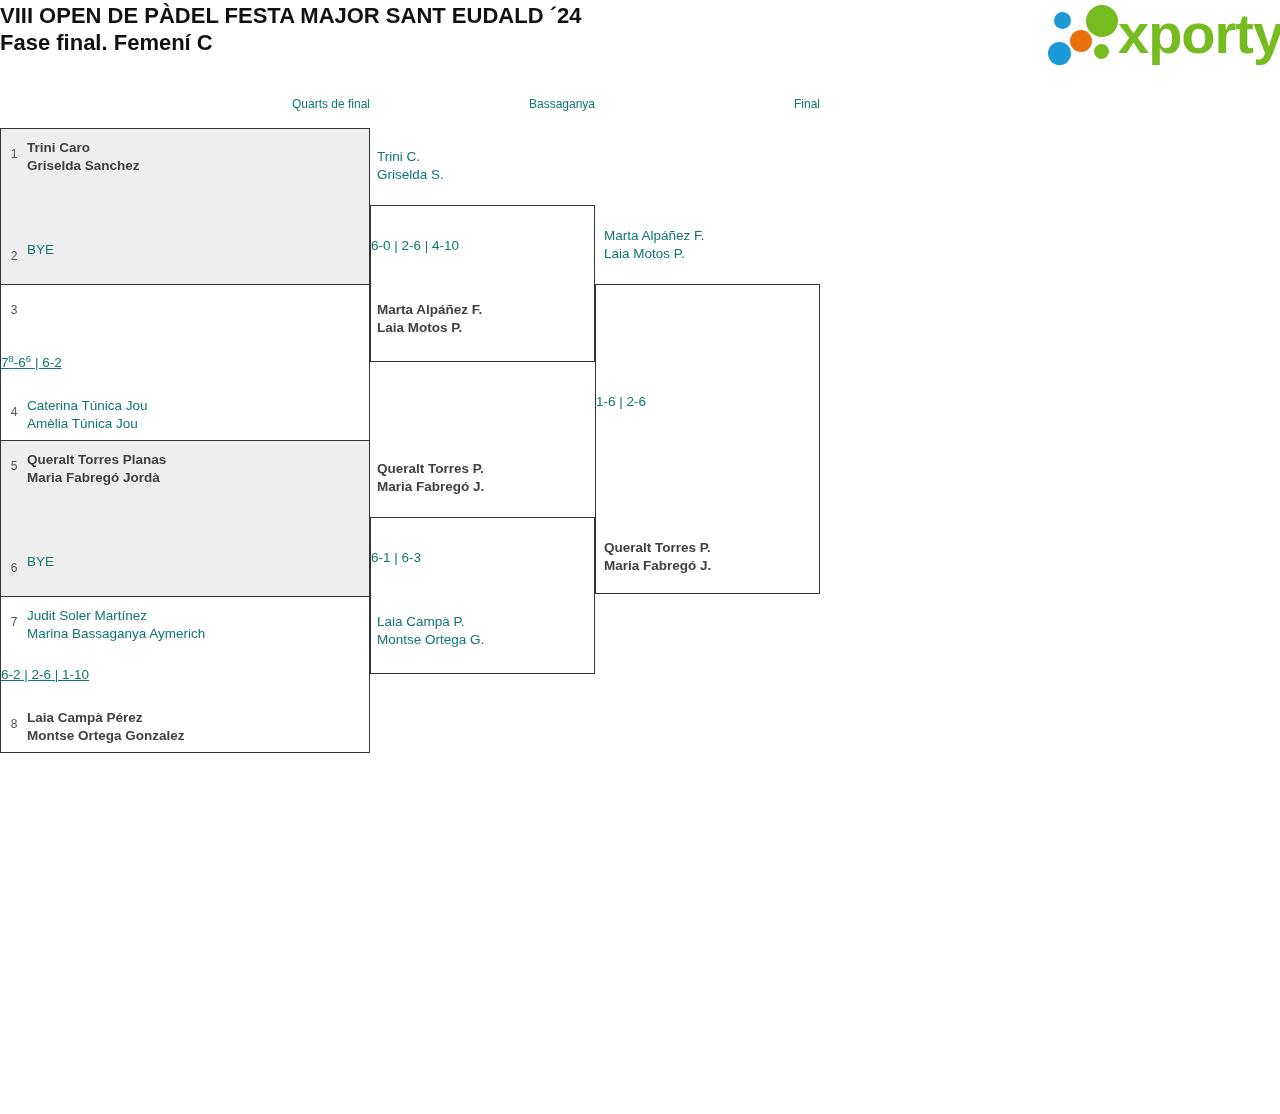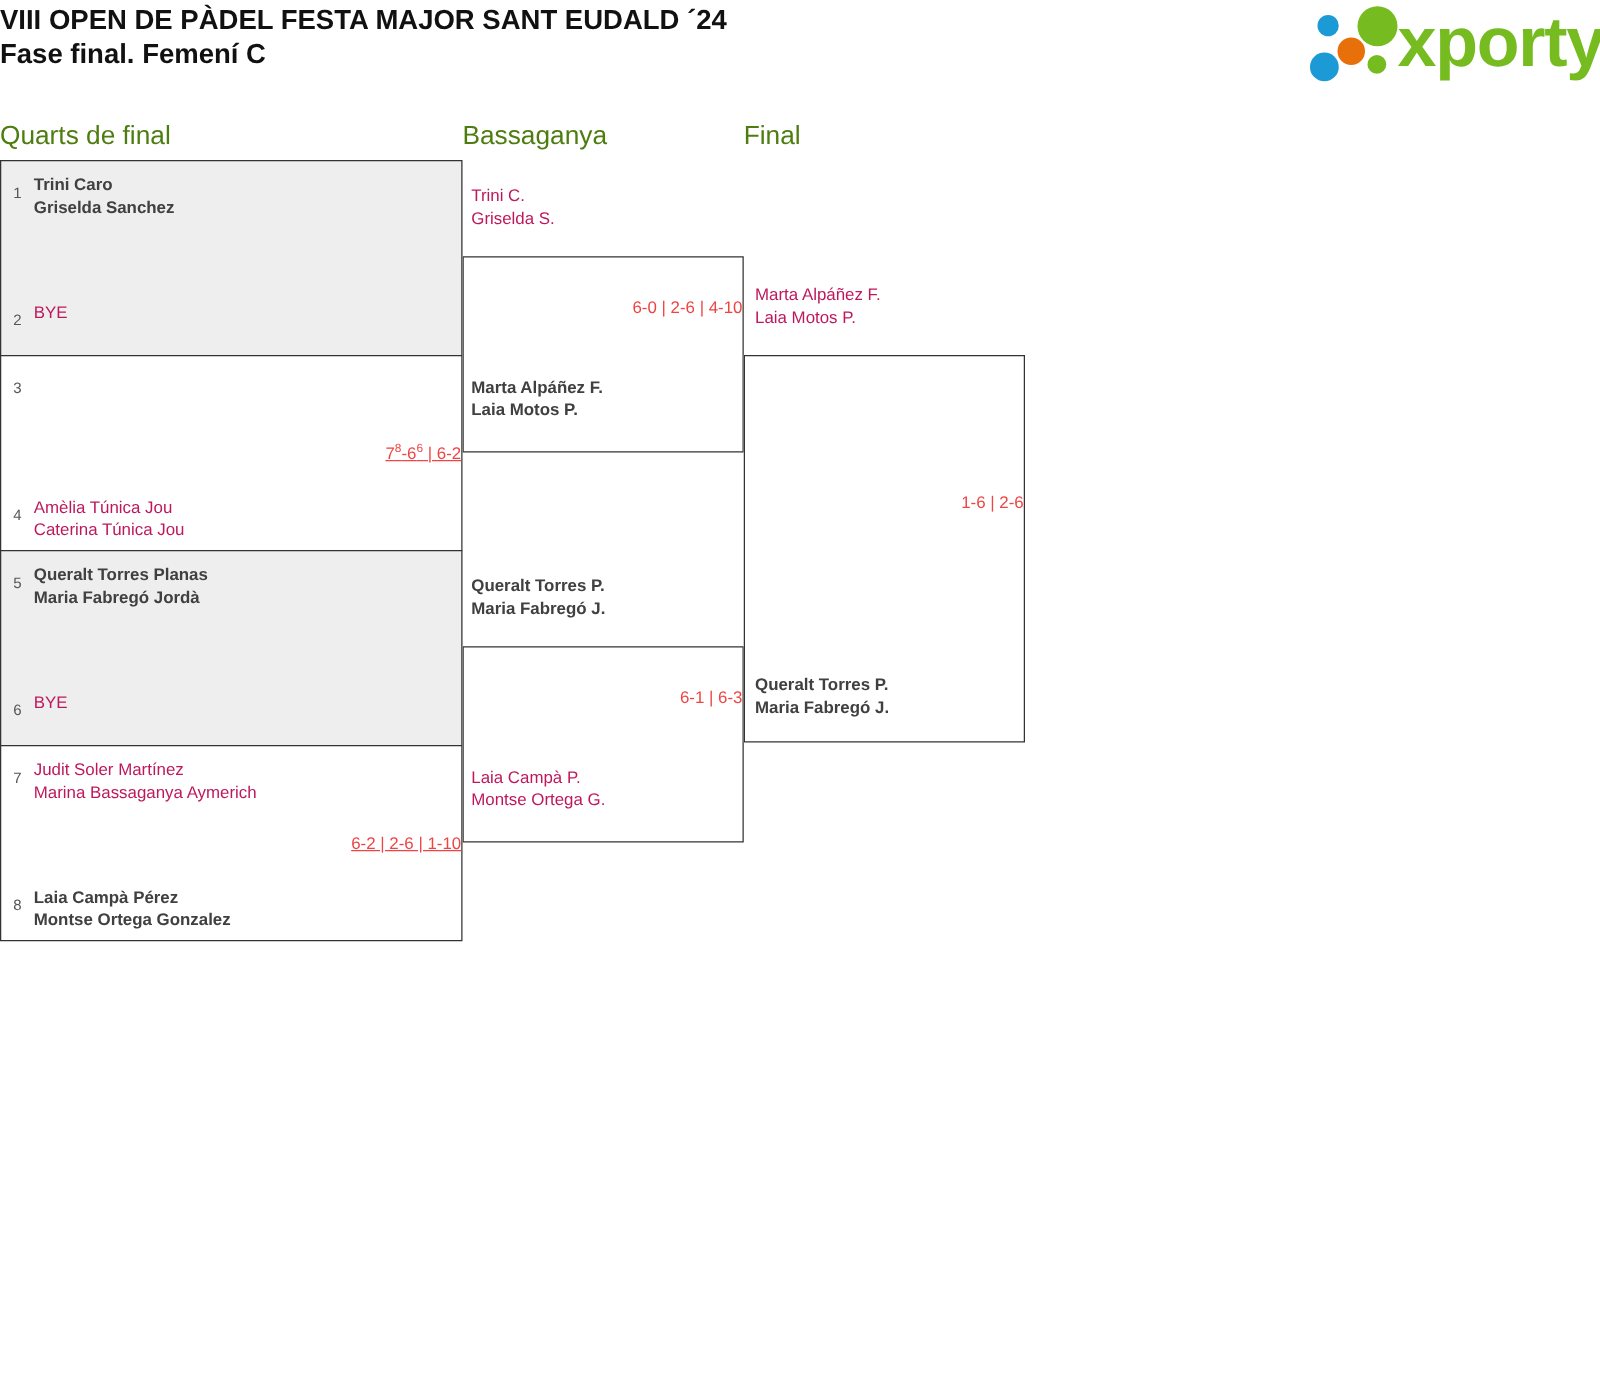--- a/index.html
+++ b/index.html
@@ -60,23 +60,23 @@
     font-size: 56px;
     font-weight: bold;
     color: #76bc21;
     letter-spacing: -1px;
     line-height: 64px;
   }
 
   
   .round-header {
     position: absolute;
-    font-size: 21px;
-    color: #4d7c0f;
-    text-align: left;
+    font-size: 12px;
+    color: #0f766e;
+    text-align: right;
     white-space: nowrap;
   }
   #round-header-0 { left: 0px;   top: 97px; width: 370px; }
   #round-header-1 { left: 370px; top: 97px; width: 225px; }
   #round-header-2 { left: 595px; top: 97px; width: 225px; }
 
   
   #bracket {
     position: absolute;
     left: 0; top: 0;
@@ -97,35 +97,35 @@
     text-align: center;
     font-size: 12px;
     color: #555555;
   }
   .team {
     position: absolute;
     left: 26px;
     right: 6px;
     font-size: 13.5px;
     line-height: 18px;
-    color: #be185d;
+    color: #0f766e;
     white-space: nowrap;
   }
   .team.winner {
     color: #404040;
     font-weight: bold;
   }
   .team-line { display: block; }
 
   .score {
     position: absolute;
     left: 0; right: 0;
-    text-align: right;
+    text-align: left;
     font-size: 13.5px;
-    color: #ef4444;
+    color: #0f766e;
     white-space: nowrap;
   }
   .score sup {
     font-size: 9.5px;
     vertical-align: super;
     line-height: 0;
   }
 
   
   .r1 { left: 0px; width: 370px; height: 157px; }
@@ -179,22 +179,22 @@
     <span class="team team-bot">
       <span class="team-line">BYE</span>
     </span>
   </div>
 
   <div class="match r1" style="top:284px;">
     <span class="seed seed-top">3</span>
     <span class="score" style="top:70px;"><span>7</span><sup>8</sup>-<span>6</span><sup>6</sup><span> | 6-2</span></span>
     <span class="seed seed-bot">4</span>
     <span class="team team-bot">
+      <span class="team-line">Caterina Túnica Jou</span>
       <span class="team-line">Amèlia Túnica Jou</span>
-      <span class="team-line">Caterina Túnica Jou</span>
     </span>
   </div>
 
   <div class="match r1 shaded" style="top:440px;">
     <span class="seed seed-top">5</span>
     <span class="team team-top winner">
       <span class="team-line">Queralt Torres Planas</span>
       <span class="team-line">Maria Fabregó Jordà</span>
     </span>
     <span class="seed seed-bot">6</span>

